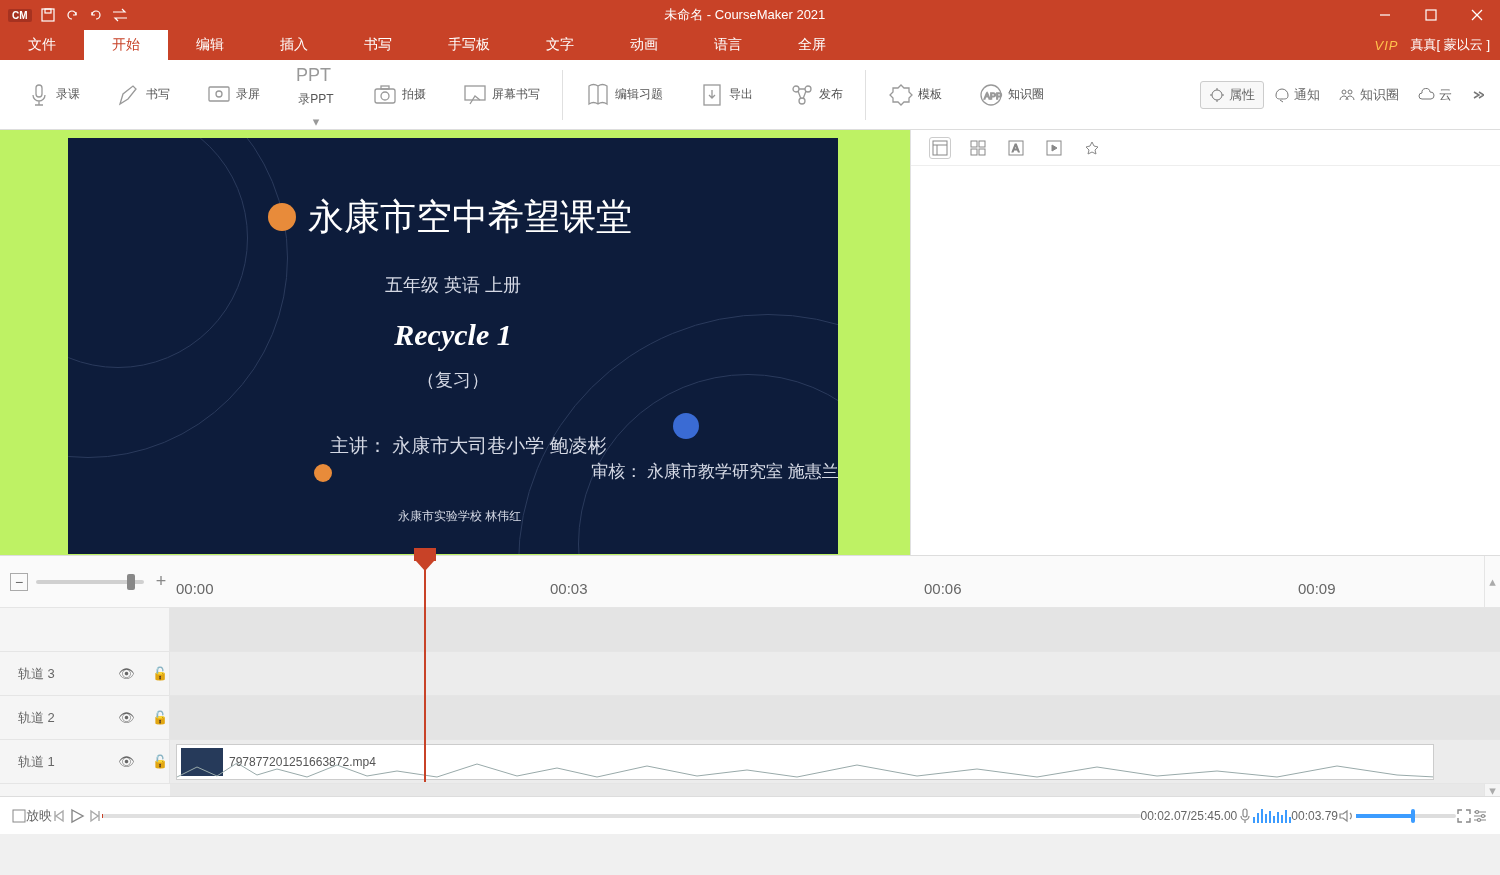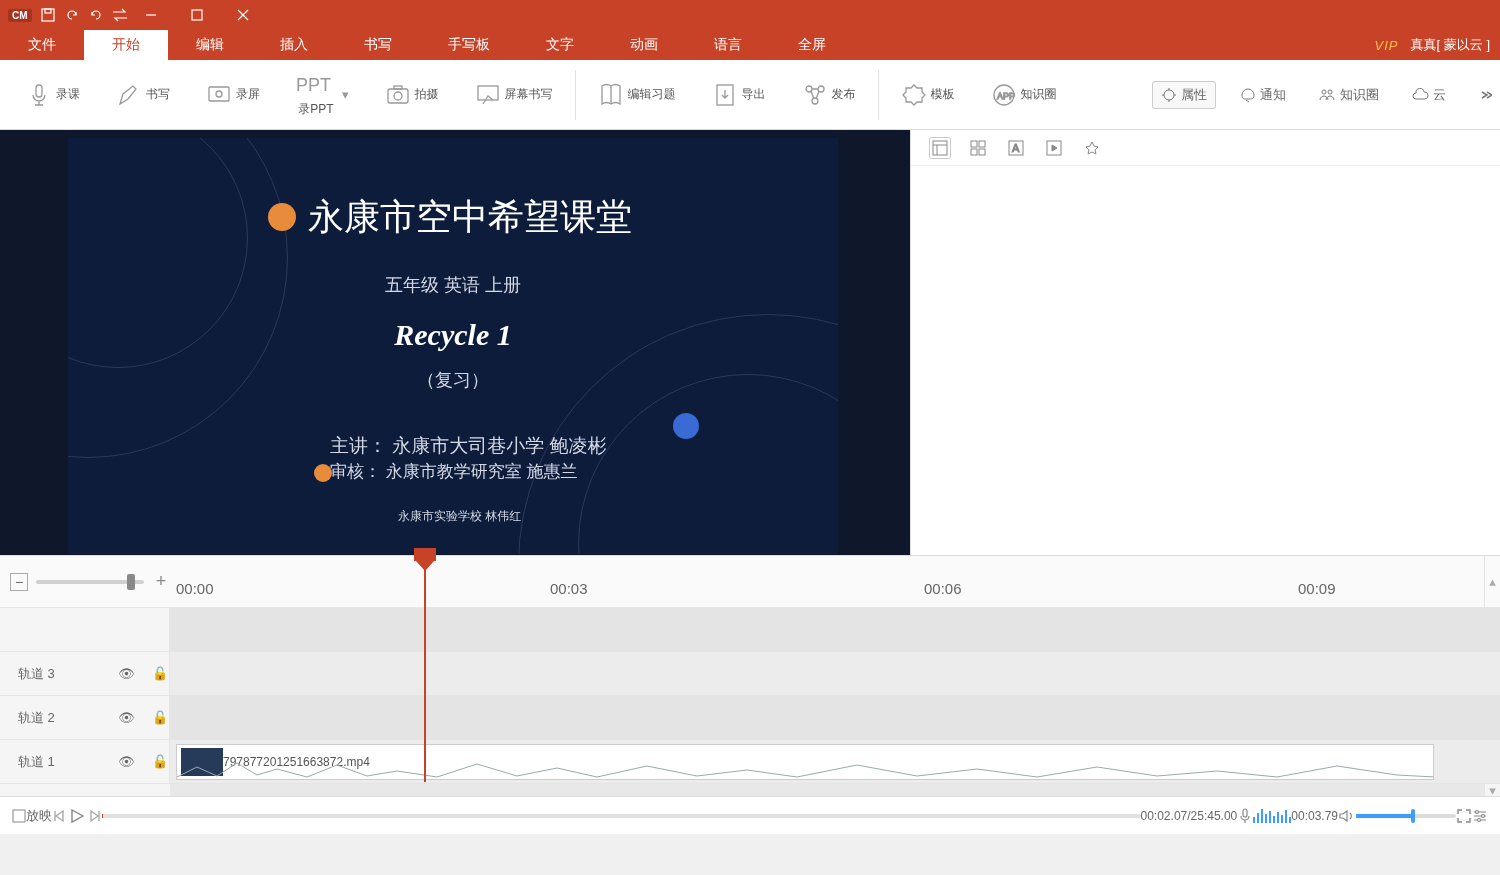--- a/index.html
+++ b/index.html
@@ -13,25 +13,25 @@
 .win-btn{width:46px;height:30px;display:flex;align-items:center;justify-content:center;cursor:pointer}
 .menubar{height:30px;background:#c84227;display:flex;align-items:center;color:#fff}
 .menu-tab{padding:0 28px;height:30px;display:flex;align-items:center;cursor:pointer;font-size:14px}
 .menu-tab.active{background:#fff;color:#c84227}
 .menu-right{margin-left:auto;display:flex;align-items:center;gap:12px;padding-right:10px}
 .vip{color:#ffc14d;font-weight:normal;font-style:italic;letter-spacing:1px}
 .ribbon{height:70px;background:#fff;border-bottom:1px solid #ddd;display:flex;align-items:center;padding-left:8px}
 .ribbon-btn{display:flex;flex-direction:row;align-items:center;justify-content:center;padding:0 18px;height:60px;cursor:pointer;color:#888;gap:4px}
 .ribbon-btn .lbl{font-size:12px;color:#555}
 .ribbon-sep{width:1px;height:50px;background:#e0e0e0;margin:0 4px}
-.ribbon-right{margin-left:auto;display:flex;align-items:center;padding-right:0;gap:16px}
+.ribbon-right{margin-left:auto;display:flex;align-items:center;padding-right:8px;gap:2px}
 .rr-btn{display:flex;align-items:center;gap:4px;padding:4px 8px;cursor:pointer;color:#666;font-size:13px;border-radius:3px}
 .rr-btn.active{border:1px solid #ccc;background:#f8f8f8}
 .content{display:flex;height:425px;background:#fff}
-.preview{width:910px;padding:8px 0 8px 8px;background:#0f172a;display:flex;align-items:flex-start}
+.preview{width:910px;padding:8px 0 8px 8px;background:#bef264;display:flex;align-items:flex-start}
 .slide{width:770px;height:416px;background:#0d1c3b;position:relative;overflow:hidden;margin-left:60px}
 .slide-title{color:#fff;font-size:36px;position:absolute;top:55px;left:240px;font-weight:400}
 .slide-bullet{position:absolute;border-radius:50%}
 .slide-sub{color:#d4d8e4;position:absolute;font-size:18px;left:0;width:100%;text-align:center}
 .slide-em{color:#fff;font-style:italic;font-family:Georgia,serif;position:absolute;font-size:30px;font-weight:bold;left:0;width:100%;text-align:center}
 .slide-ring{position:absolute;border:1px solid #2a3a5c;border-radius:50%}
 .side-panel{flex:1;border-left:1px solid #e0e0e0;display:flex;flex-direction:column}
 .side-tabs{height:36px;display:flex;align-items:center;gap:16px;padding-left:18px;border-bottom:1px solid #eee}
 .side-tab{width:22px;height:22px;display:flex;align-items:center;justify-content:center;color:#888;cursor:pointer}
 .side-tab.active{border:1px solid #ccc;border-radius:3px}
@@ -43,21 +43,21 @@
 .zoom-thumb{position:absolute;width:8px;height:16px;background:#888;top:-6px;border-radius:2px}
 .ruler{flex:1;position:relative;height:52px}
 .ruler-tick{position:absolute;top:24px;font-size:15px;color:#666}
 .playhead{position:absolute;left:254px;top:0;width:2px;height:226px;background:#c84227;z-index:10}
 .playhead-head{position:absolute;top:-8px;left:-10px;width:22px;height:13px;background:#c84227}
 .playhead-tri{position:absolute;top:5px;left:-8px;width:0;height:0;border-left:9px solid transparent;border-right:9px solid transparent;border-top:10px solid #c84227}
 .track{height:44px;display:flex;align-items:center;border-bottom:1px solid #e5e5e5}
 .track-head{width:170px;display:flex;align-items:center;padding-left:18px;gap:18px;height:100%;border-right:1px solid #e5e5e5;color:#666;font-size:13px}
 .track-body{flex:1;height:100%;background:#ececec;position:relative}
 .track.alt .track-body{background:#e4e4e4}
-.clip{position:absolute;left:6px;top:4px;height:36px;background:#fff;border:1px solid #ccc;display:flex;align-items:center;padding-left:4px;font-size:12px;color:#555;width:1258px;overflow:hidden}
+.clip{position:absolute;left:6px;top:4px;height:36px;background:#fff;border:1px solid #ccc;display:flex;align-items:center;padding-left:4px;gap:6px;font-size:12px;color:#555;width:1258px;overflow:hidden}
 .clip-thumb{width:42px;height:28px;background:#263a5a}
 .wave{position:absolute;bottom:0;left:0;height:22px;width:1258px}
 .playbar{height:38px;background:#fff;border-top:1px solid #ddd;display:flex;align-items:center;padding:0 12px;}
 .pb-btn{color:#888;cursor:pointer;display:flex;align-items:center}
 .progress{flex:1;height:4px;background:#e0e0e0;position:relative;border-radius:2px}
 .progress-fill{position:absolute;left:0;top:0;height:100%;width:1px;background:#c84227}
 .time-txt{font-size:12px;color:#666}
 .vol{width:100px;height:4px;background:#ddd;position:relative;border-radius:2px}
 .vol-fill{position:absolute;left:0;width:55%;height:100%;background:#3c9cff}
 .eq{display:flex;gap:2px;align-items:flex-end;height:14px}
@@ -87,20 +87,21 @@
           <path d="M3 7a4 4 0 1 1 4 4"></path>
           <path d="M3 4v3h3"></path>
         </svg>
       </span>
     <span class="titlebar-icon">
         <svg width="16" height="14" viewBox="0 0 16 14" stroke="#fff" fill="none" stroke-width="1.2">
           <path d="M1 4h12l-3-3M15 10H3l3 3"></path>
         </svg>
       </span>
   </div>
+  <div class="titlebar-center">未命名 - CourseMaker 2021</div>
   <div class="titlebar-right">
     <div class="win-btn">
         <svg width="12" height="12">
           <line x1="1" y1="6" x2="11" y2="6" stroke="#fff" stroke-width="1.2"></line>
         </svg>
       </div>
     <div class="win-btn">
         <svg width="12" height="12">
           <rect x="1" y="1" width="10" height="10" stroke="#fff" fill="none" stroke-width="1.2"></rect>
         </svg>
@@ -145,21 +146,21 @@
       </svg>
       <span class="lbl">书写</span>
     </div>
   <div class="ribbon-btn">
       <svg width="26" height="26" stroke="#999" fill="none" stroke-width="1.3">
         <rect x="3" y="5" width="20" height="14" rx="1"></rect>
         <circle cx="13" cy="12" r="3"></circle>
       </svg>
       <span class="lbl">录屏</span>
     </div>
-  <div class="ribbon-btn" style="flex-direction:row;gap:6px">
+  <div class="ribbon-btn" style="flex-direction:column;gap:6px">
       <div style="display:flex;flex-direction:column;align-items:center;gap:4px">
         <svg width="40" height="26">
           <text x="0" y="20" font-size="18" fill="#999" font-family="Arial">PPT</text>
         </svg>
         <span class="lbl">录PPT</span>
       </div>
       <span style="color:#999">▾</span>
     </div>
   <div class="ribbon-btn">
       <svg width="26" height="26" stroke="#999" fill="none" stroke-width="1.3">
@@ -257,21 +258,21 @@
       <div class="slide-ring" style="width:500px;height:500px;right:-180px;bottom:-260px"></div>
       <div class="slide-ring" style="width:340px;height:340px;right:-80px;bottom:-160px"></div>
       <div class="slide-bullet" style="width:28px;height:28px;background:#e88b3a;top:65px;left:200px"></div>
       <div class="slide-title">永康市空中希望课堂</div>
       <div class="slide-sub" style="top:135px">五年级  英语  上册</div>
       <div class="slide-em" style="top:180px">Recycle 1</div>
       <div class="slide-sub" style="top:230px">（复习）</div>
       <div class="slide-bullet" style="width:26px;height:26px;background:#3a6bd4;top:275px;left:605px"></div>
       <div class="slide-sub" style="top:295px;text-align:left;left:262px;font-size:19px">主讲：   永康市大司巷小学       鲍凌彬</div>
       <div class="slide-bullet" style="width:18px;height:18px;background:#e88b3a;top:326px;left:246px"></div>
-      <div class="slide-sub" style="top:322px;text-align:left;left:262px;font-size:17px">审核：   永康市教学研究室       施惠兰</div>
+      <div class="slide-sub" style="top:322px;text-align:center;left:262px;font-size:17px">审核：   永康市教学研究室       施惠兰</div>
       <div class="slide-sub" style="top:370px;text-align:left;left:330px;font-size:12px">永康市实验学校       林伟红</div>
     </div>
   </div>
   <div class="side-panel">
     <div class="side-tabs">
       <div class="side-tab active">
           <svg width="16" height="16" stroke="#888" fill="none">
             <rect x="1" y="1" width="14" height="14"></rect>
             <line x1="1" y1="5" x2="15" y2="5"></line>
             <line x1="5" y1="5" x2="5" y2="15"></line>

